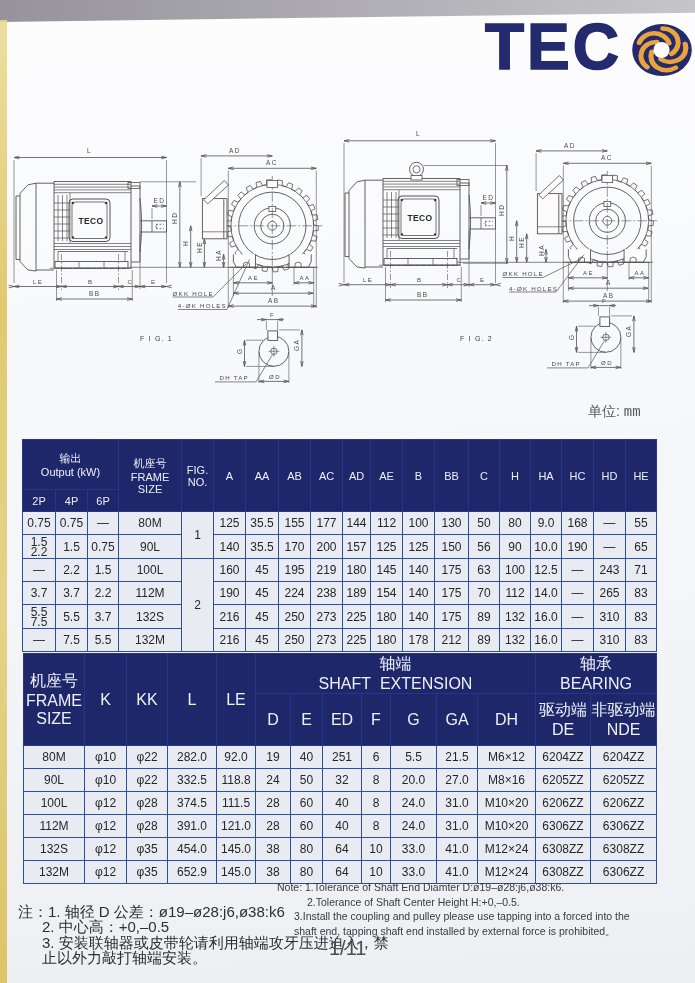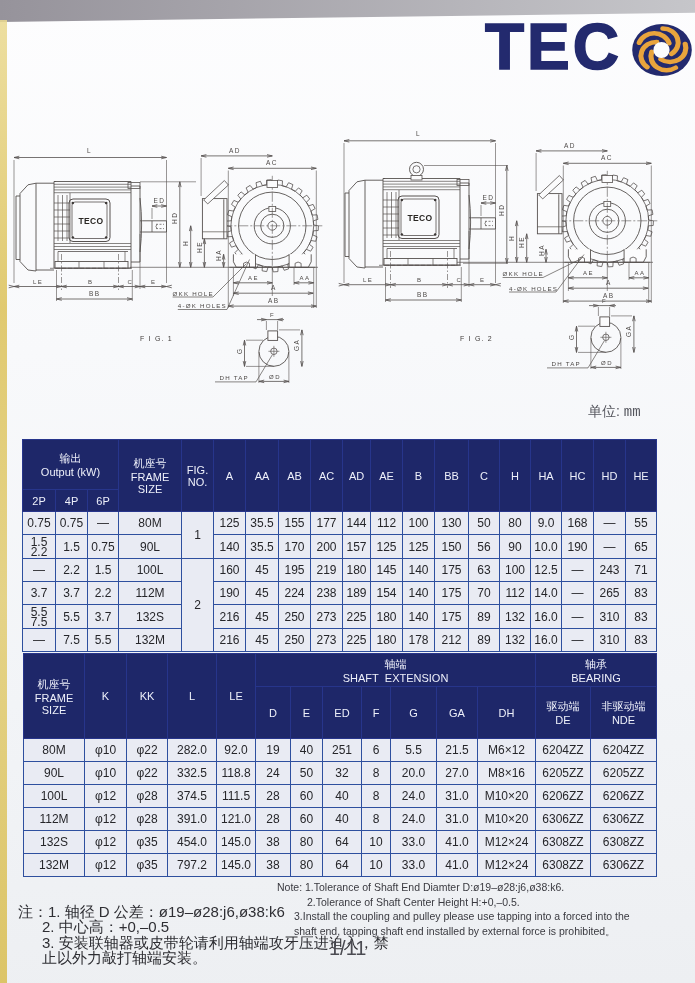--- a/index.html
+++ b/index.html
@@ -4,21 +4,21 @@
 <style>
   html,body{margin:0;padding:0;}
   body{width:695px;height:983px;overflow:hidden;font-family:"Liberation Sans",sans-serif;}
   #page{position:relative;width:695px;height:983px;background:linear-gradient(178deg,#fdfdfe 0%,#f8f9fb 35%,#f2f4f7 70%,#edeff2 100%);overflow:hidden;}
   .abs{position:absolute;}
   table{border-collapse:collapse;table-layout:fixed;}
   td{padding:0;text-align:center;vertical-align:middle;overflow:hidden;}
   .t1 td{border:1.6px solid #2e4f9e;font-size:12px;color:#26262a;background:#e9ebf3;}
   .t1 td.hd{background:#1e2769;color:#eef0fa;font-size:11px;border-color:#27358b;}
   .t2 td{border:1.6px solid #2e4f9e;font-size:12px;color:#26262a;background:#e9ebf3;}
-  .t2 td.hd{background:#1e2769;color:#eef0fa;font-size:11px;border-color:#27358b;}
+  .t2 td.hd{background:#1e2769;color:#eef0fa;font-size:16px;border-color:#27358b;}
   .small{font-size:10px;line-height:10px;}
 </style>
 </head>
 <body>
 <div id="page">
 
 <div class="abs" style="left:0;top:0;width:695px;height:22px;background:linear-gradient(to right,#96939b,#c6c6ca);clip-path:polygon(0 0,100% 0,100% 58%,0 100%);"></div>
 
 <div class="abs" style="left:0;top:20px;width:7px;height:963px;background:linear-gradient(#ead98f,#dcc157 30%,#e2cd74 60%,#d9bd4f);opacity:.85;"></div>
 
@@ -786,21 +786,21 @@
           <td>33.0</td>
           <td>41.0</td>
           <td>M12×24</td>
           <td>6308ZZ</td>
           <td>6308ZZ</td>
         </tr>
 <tr style="height:23px;">
           <td>132M</td>
           <td>φ12</td>
           <td>φ35</td>
-          <td>797.2</td>
+          <td>652.9</td>
           <td>145.0</td>
           <td>38</td>
           <td>80</td>
           <td>64</td>
           <td>10</td>
           <td>33.0</td>
           <td>41.0</td>
           <td>M12×24</td>
           <td>6308ZZ</td>
           <td>6306ZZ</td>

